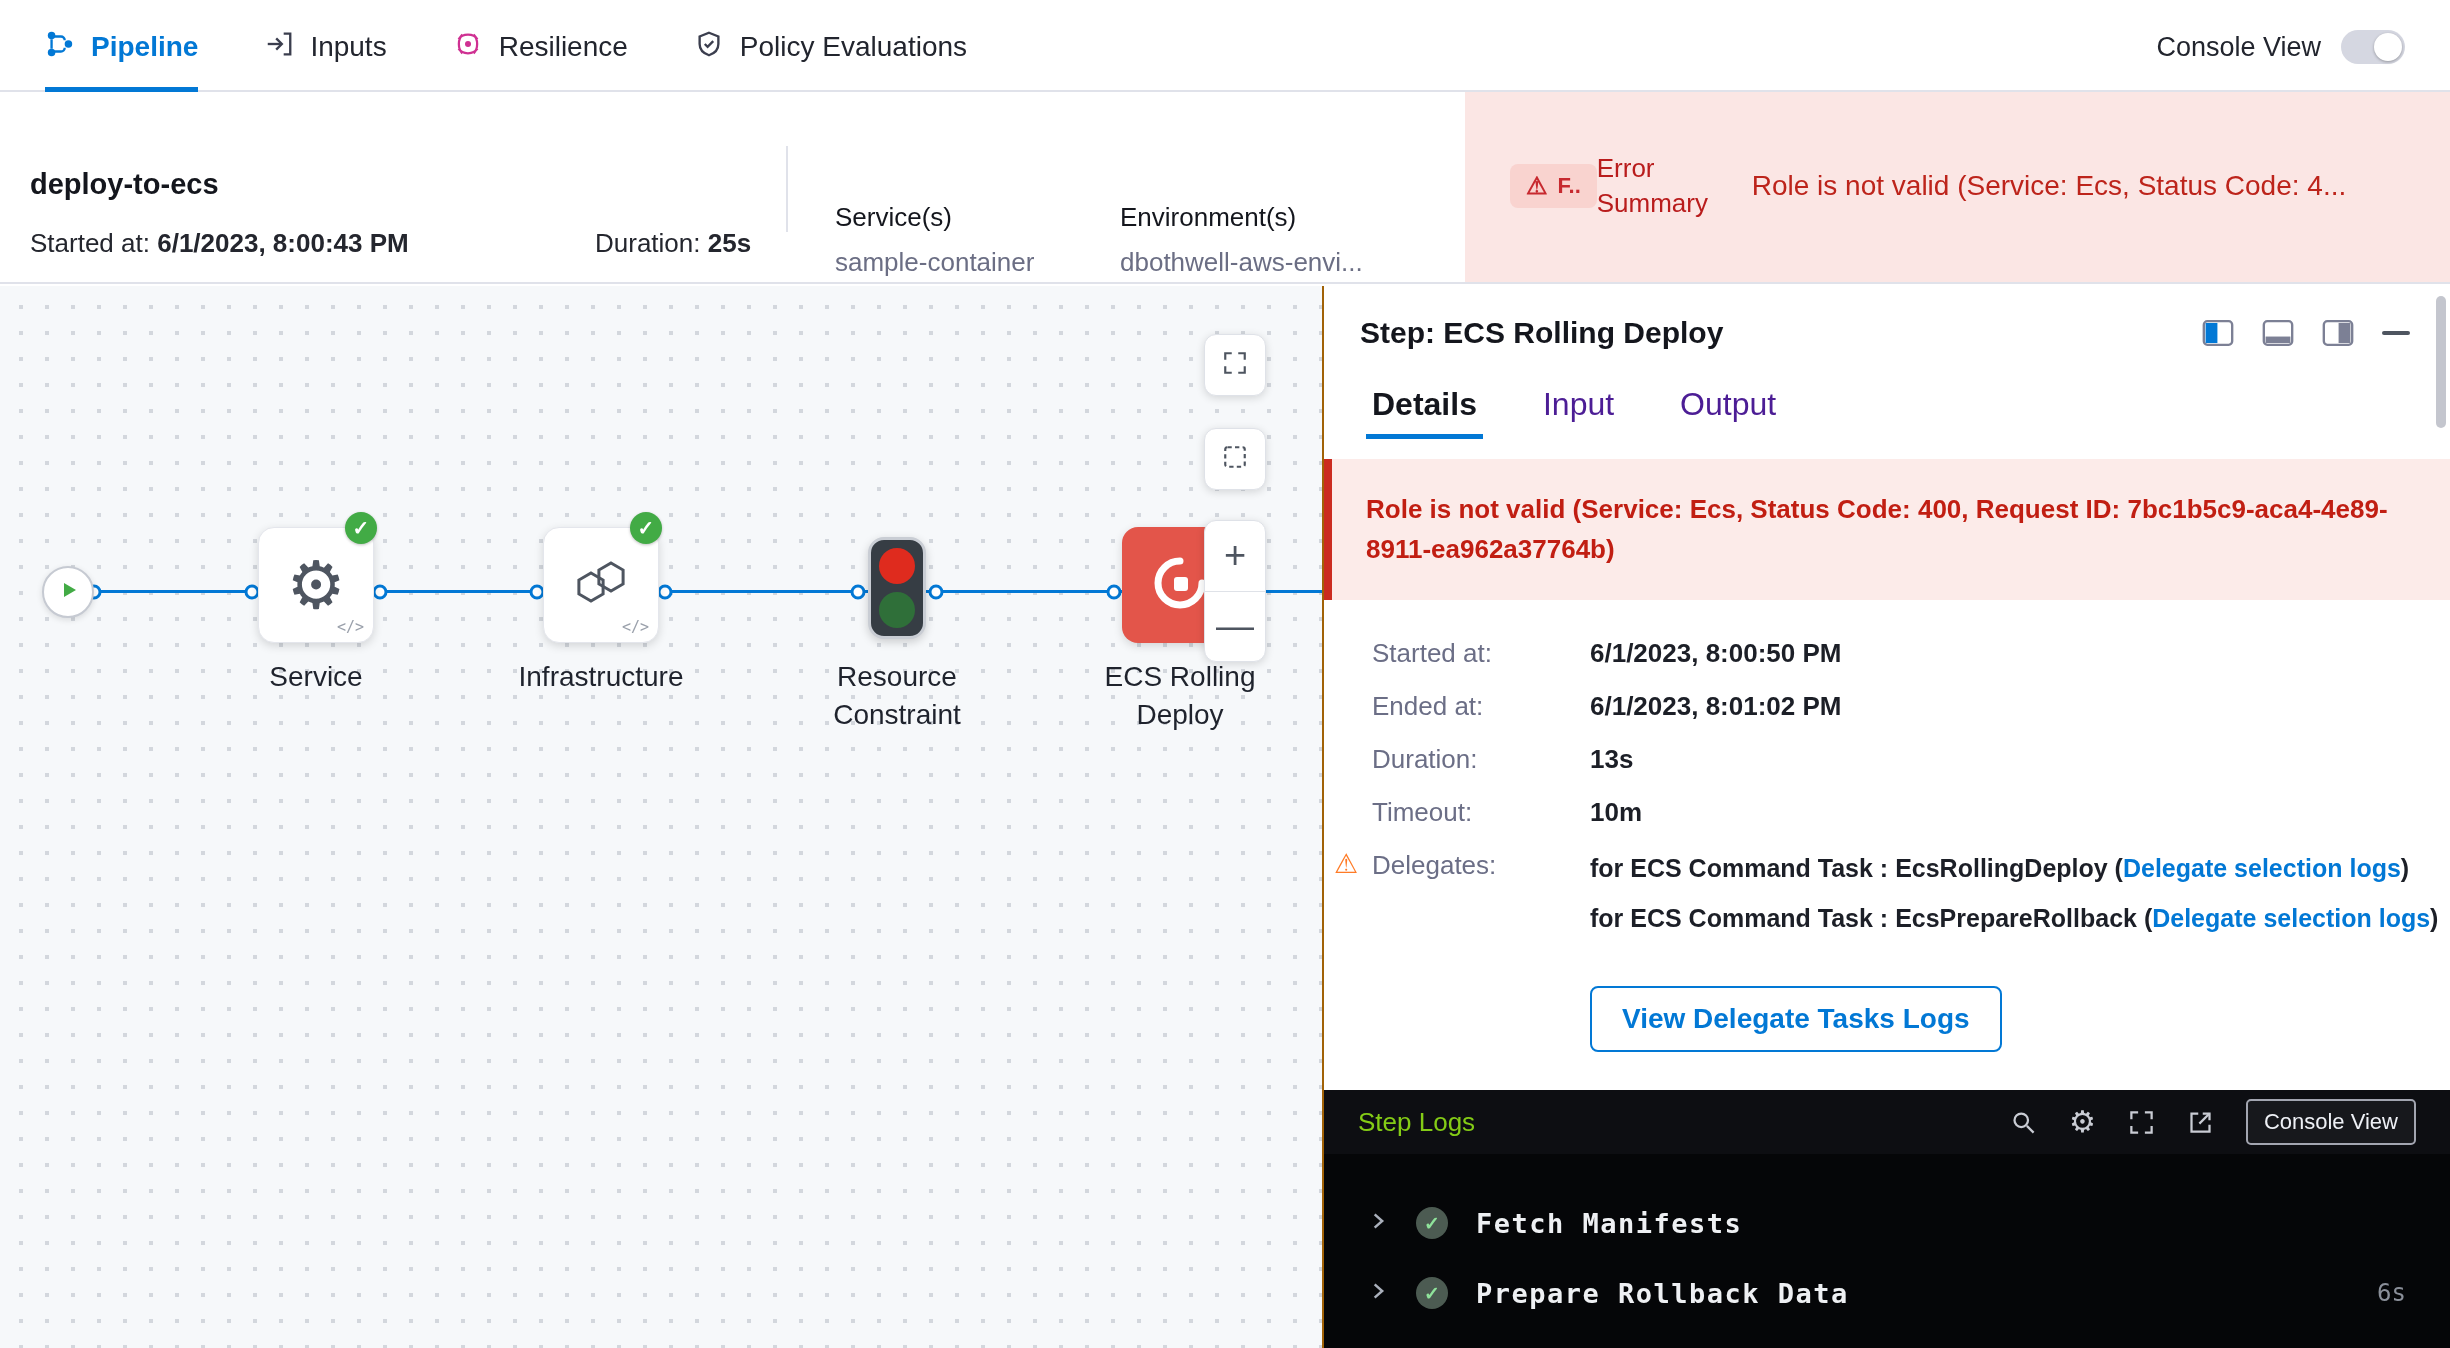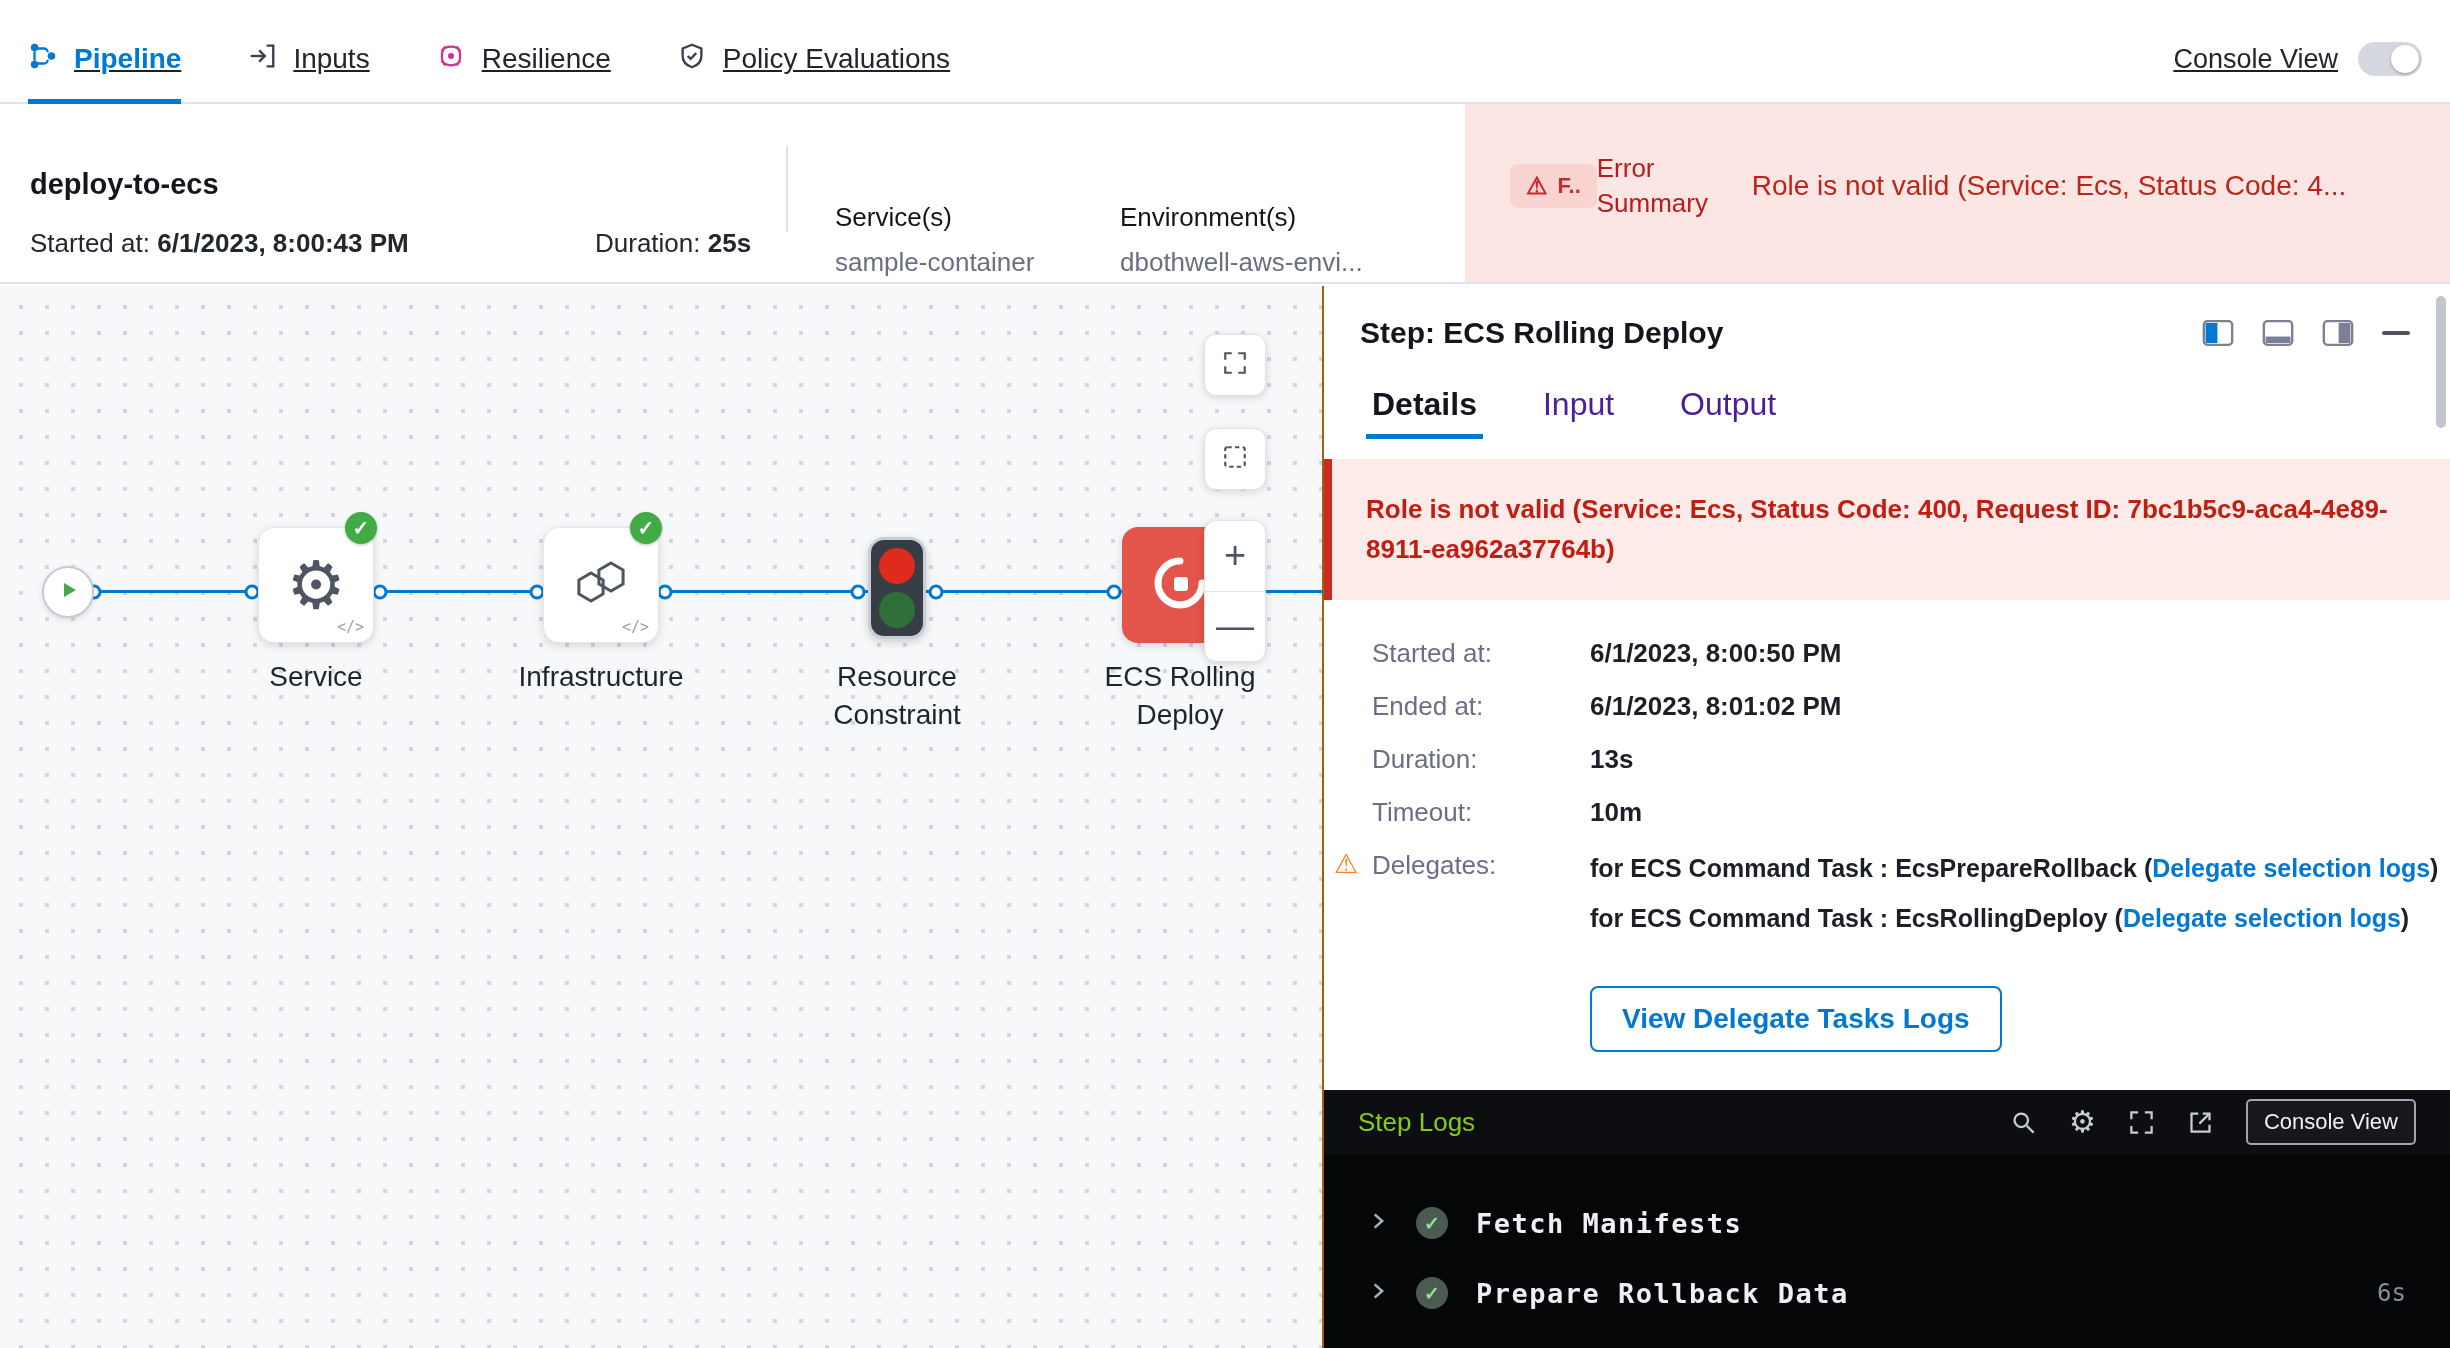--- a/index.html
+++ b/index.html
@@ -3,23 +3,23 @@
 <meta charset="utf-8">
 <style>
   * { box-sizing: border-box; margin: 0; padding: 0; }
   html,body { width: 2450px; height: 1348px; }
   body {
     position: relative; overflow: hidden; background: #fff;
     font-family: "Liberation Sans", sans-serif; color: #1c1f27;
   }
   
   .topnav {
-    position: absolute; top: 16px; left: 0; right: 0; height: 88px;
+    position: absolute; top: 4px; left: 0; right: 0; height: 88px;
     background: #fff; border-bottom: 2px solid #e0e2ea;
-    display: flex; align-items: center; padding: 0 28px; z-index: 30; text-decoration: underline;
+    display: flex; align-items: center; padding: 0 45px; z-index: 30;
   }
   .nav-tab {
     height: 100%; display: flex; align-items: center; gap: 16px;
     margin-right: 66px; font-size: 28px; color: #22252e; cursor: pointer; position: relative;
   }
   .nav-tab.active { color: #0278d5; font-weight: bold; }
   .nav-tab.active::after {
     content: ""; position: absolute; left: 0; right: 0; bottom: -2px; height: 5px; background: #0278d5;
   }
   .nav-spacer { flex: 1; }
@@ -372,22 +372,22 @@
     <div class="detail-row">
       <div class="detail-label">Timeout:</div>
       <div class="detail-value">10m</div>
     </div>
     <div class="detail-row">
       <div class="detail-label">
         <span class="delegate-warn">⚠</span>
         <span>Delegates:</span>
       </div>
       <div class="delegate-vals">
+        <div class="delegate-line"><span>for ECS Command Task : EcsRollingDeploy (</span><a>Delegate selection logs</a><span>)</span></div>
         <div class="delegate-line"><span>for ECS Command Task : EcsPrepareRollback (</span><a>Delegate selection logs</a><span>)</span></div>
-        <div class="delegate-line"><span>for ECS Command Task : EcsRollingDeploy (</span><a>Delegate selection logs</a><span>)</span></div>
       </div>
     </div>
     <button class="delegate-logs-btn">View Delegate Tasks Logs</button>
   </div>
 
   <div class="panel-scrollbar"></div>
 
   <div class="steplogs">
     <div class="logs-head">
       <div class="logs-title">Step Logs</div>

